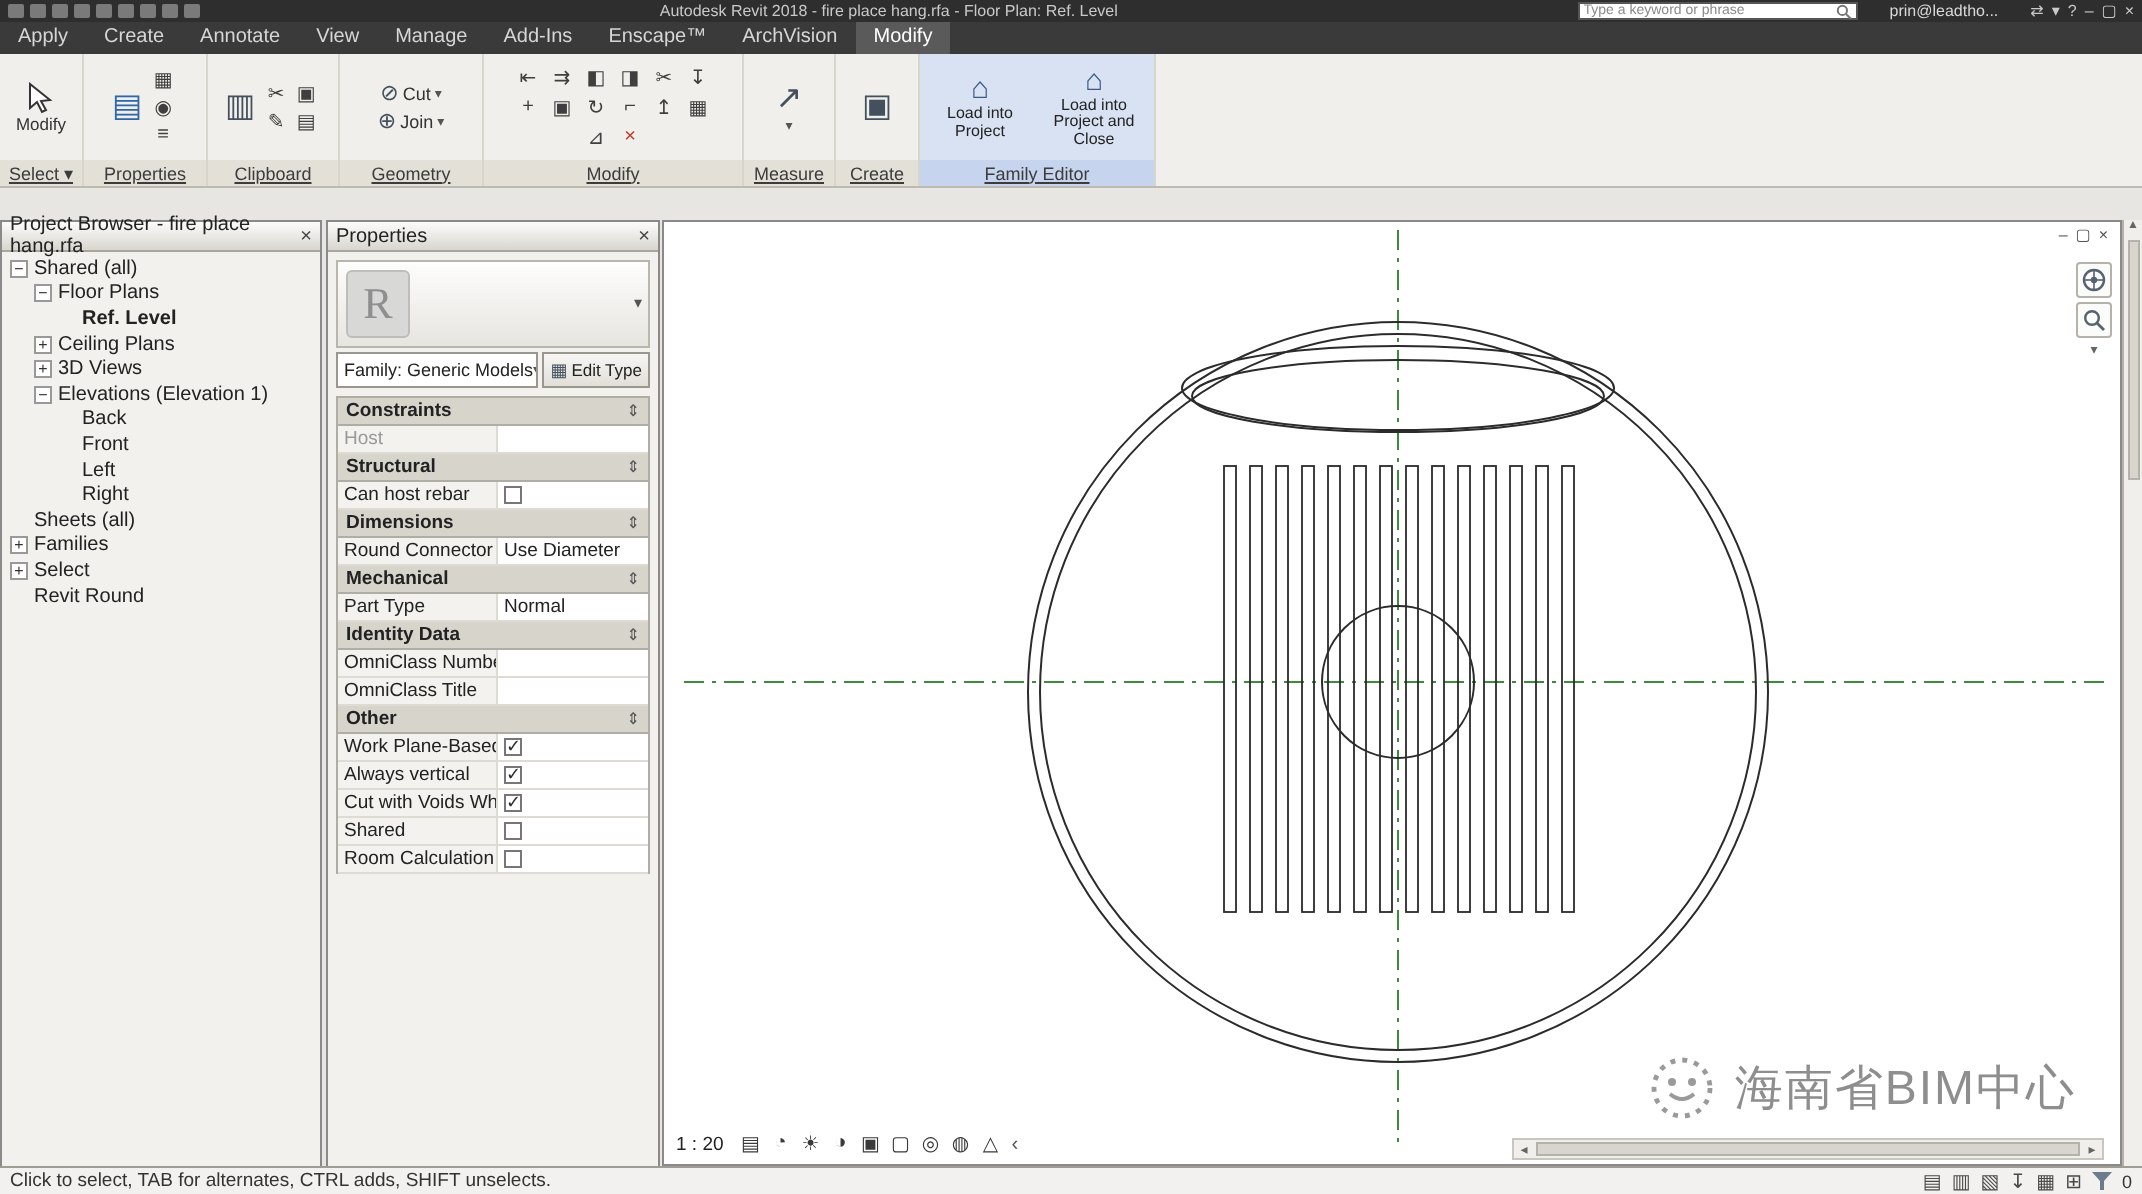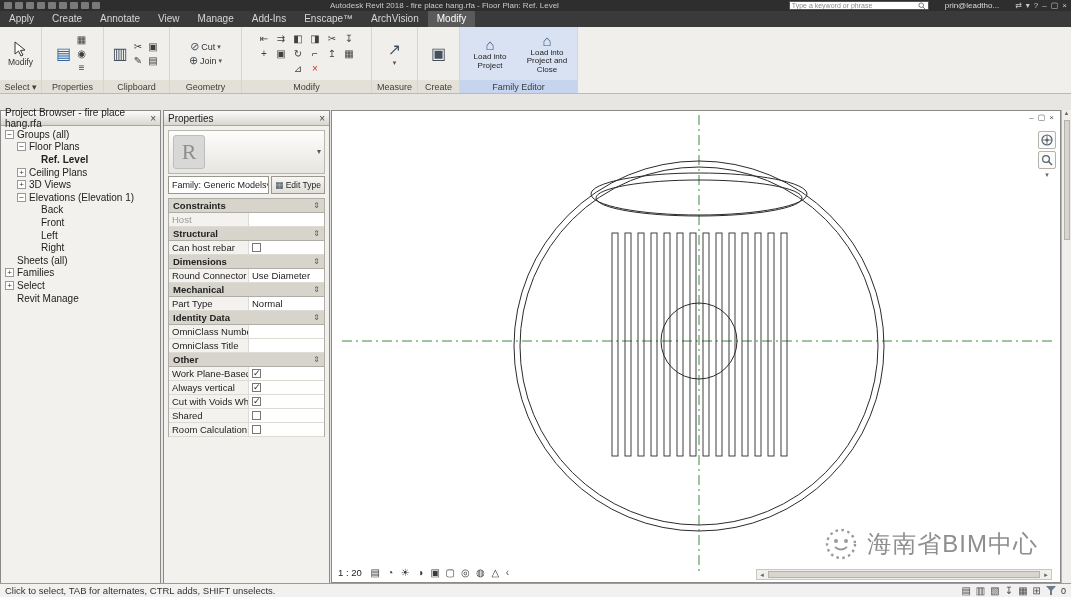--- a/index.html
+++ b/index.html
@@ -24,21 +24,21 @@
   .rtab { padding:0 9px; font-size:10px; line-height:16px; color:#d6d6d6; cursor:default; white-space:nowrap; }
   .rtab.active { background:#5a5a5a; color:#fff; }
 
   
   .ribbon { position:absolute; left:0; top:27px; width:1071px; height:67px; background:#f0efeb;
     border-bottom:1px solid #bdbab2; display:flex; }
   .panel { display:flex; flex-direction:column; border-right:1px solid #d8d5cd; }
   .pc { flex:1; display:flex; align-items:center; justify-content:center; gap:3px; padding:2px 3px; }
   .pc.col { flex-direction:column; justify-content:center; gap:1px; }
   .panel-label { height:13px; font-size:9px; color:#3c3c3c; background:#e3e0d8; display:flex;
-    align-items:center; justify-content:center; white-space:nowrap; padding:0 2px; }
+    align-items:center; justify-content:center; white-space:nowrap; padding:0 2px;text-decoration:underline; }
   .panel.fe { background:#d9e2f3; }
   .panel.fe .panel-label { background:#c6d4ee; }
   .bigbtn { display:flex; flex-direction:column; align-items:center; font-size:8.5px; color:#333; cursor:default; }
   .bigic { font-size:16px; line-height:18px; color:#44505e; }
   .bigic.blue { color:#2f66a8; }
   .ic { display:inline-flex; width:15px; height:14px; align-items:center; justify-content:center;
     font-size:10px; color:#3f3f3f; }
   .smallcol { display:flex; flex-direction:column; gap:0; }
   .smallgrid { display:grid; grid-template-columns:15px 15px; }
   .georow { display:flex; align-items:center; gap:2px; font-size:9px; color:#333; }
@@ -291,21 +291,21 @@
 </div>
 
 <div class="sidepanel" id="project-browser">
   <div class="phead">
     <span>Project Browser - fire place hang.rfa</span>
     <span class="closex">×</span>
   </div>
   <div class="tree" id="tree">
       <div class="trow" style="padding-left: 4px;">
         <span class="exp">−</span>
-        <span class="tlabel">Groups (all)</span>
+        <span class="tlabel">Shared (all)</span>
       </div>
       <div class="trow" style="padding-left: 16px;">
         <span class="exp">−</span>
         <span class="tlabel">Floor Plans</span>
       </div>
       <div class="trow selected" style="padding-left: 28px;">
         <span class="expsp"></span>
         <span class="tlabel">Ref. Level</span>
       </div>
       <div class="trow" style="padding-left: 16px;">
@@ -343,21 +343,21 @@
       <div class="trow" style="padding-left: 4px;">
         <span class="exp">+</span>
         <span class="tlabel">Families</span>
       </div>
       <div class="trow" style="padding-left: 4px;">
         <span class="exp">+</span>
         <span class="tlabel">Select</span>
       </div>
       <div class="trow" style="padding-left: 4px;">
         <span class="expsp"></span>
-        <span class="tlabel">Revit Manage</span>
+        <span class="tlabel">Revit Round</span>
       </div>
     </div>
 </div>
 
 <div class="sidepanel" id="properties-panel">
   <div class="phead">
     <span>Properties</span>
     <span class="closex">×</span>
   </div>
   <div class="preview">

